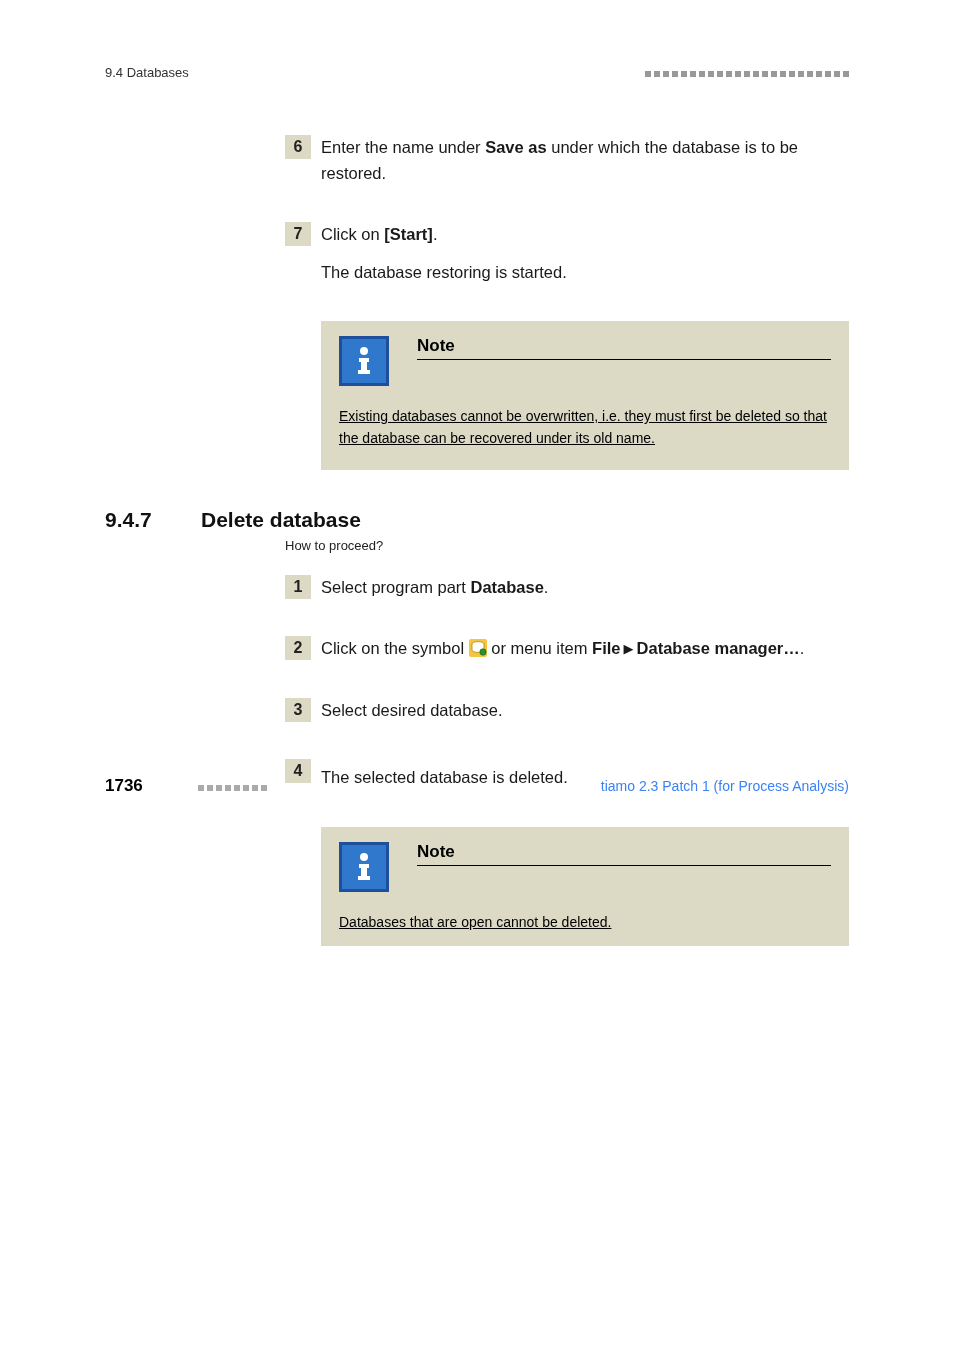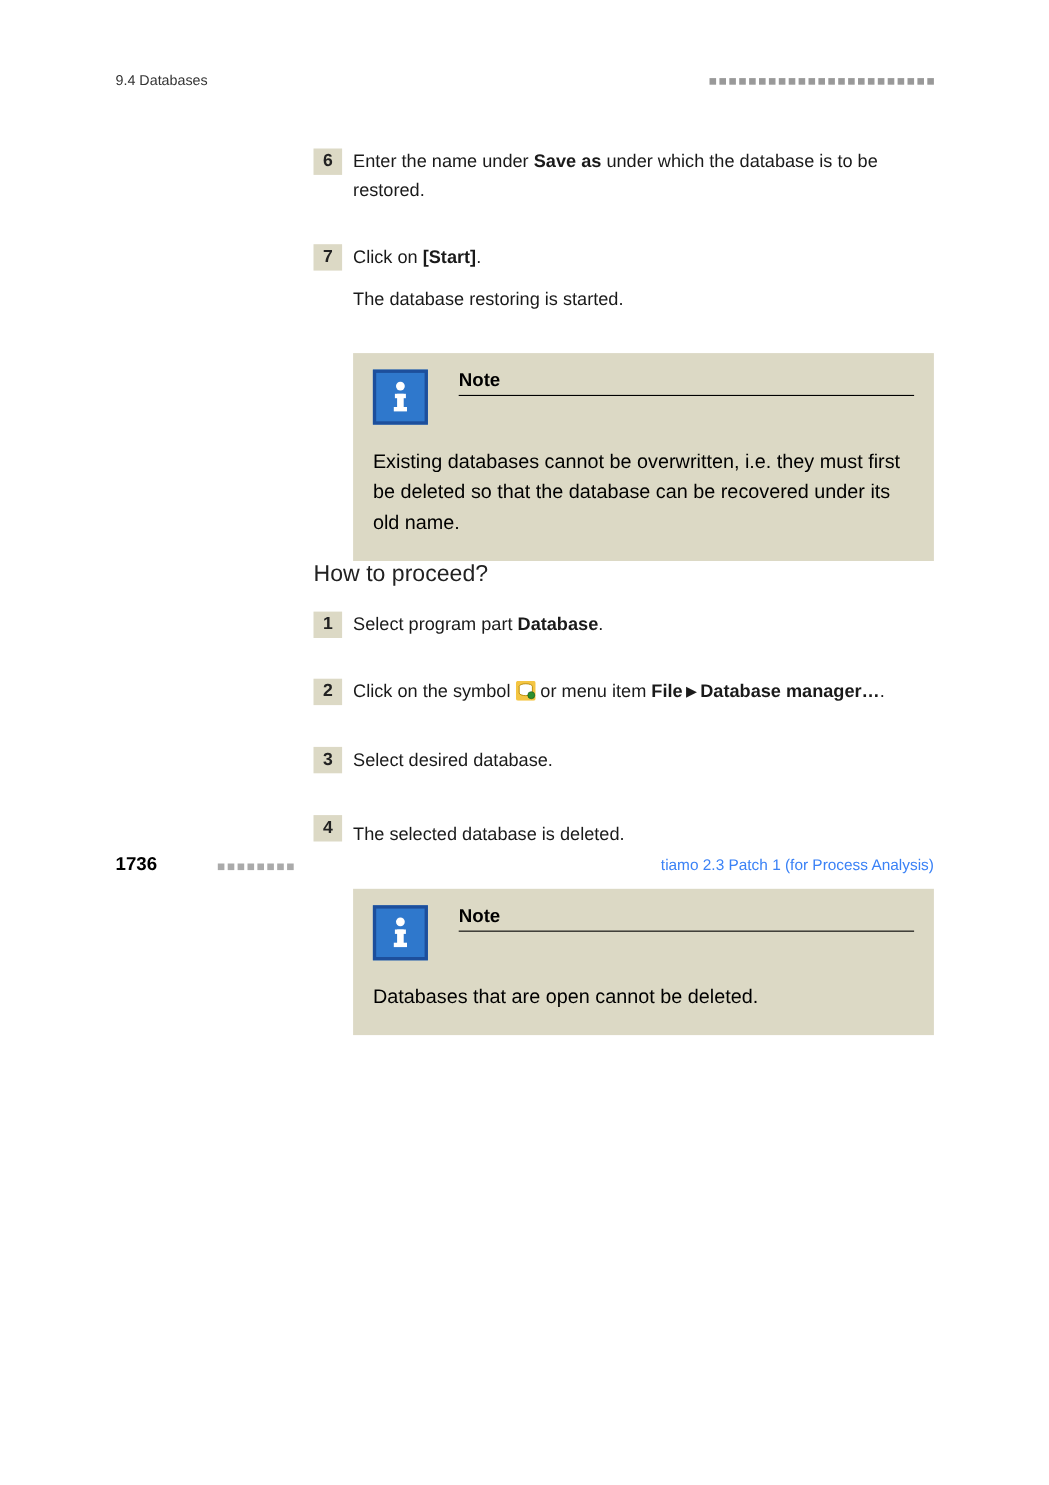--- a/index.html
+++ b/index.html
@@ -91,42 +91,43 @@
     margin-left: 28px;
   }
   .note-title {
     font-weight: bold;
     font-size: 17px;
     padding-bottom: 3px;
     border-bottom: 1px solid #000;
     margin-bottom: 16px;
   }
   .note-body {
-    font-size: 18px;
+    font-size: 14px;
     line-height: 1.55;
+    text-decoration: underline;
   }
   .section-row {
     display: flex;
     margin-top: 38px;
     margin-bottom: 6px;
   }
   .section-num {
     font-size: 21px;
     font-weight: bold;
     width: 96px;
     color: #111;
   }
   .section-title {
     font-size: 21px;
     font-weight: bold;
     color: #111;
   }
   .howto {
     margin-left: 180px;
-    font-size: 21px;
+    font-size: 13px;
     color: #222;
     margin-bottom: 22px;
   }
   .menu-arrow {
     font-size: 13px;
     vertical-align: 1px;
     margin: 0 3px;
   }
   .inline-icon {
     display: inline-block;
@@ -199,20 +200,24 @@
         </div>
         <div class="note-title-wrap">
           <div class="note-title">Note</div>
         </div>
       </div>
       <div class="note-body">Existing databases cannot be overwritten, i.e. they must first be deleted so that the database can be recovered under its old name.</div>
     </div>
 
   </div>
 
+  <div class="section-row">
+    <div class="section-num">9.4.7</div>
+    <div class="section-title">Delete database</div>
+  </div>
   <div class="howto">How to proceed?</div>
 
   <div class="content">
 
     <div class="step">
       <div class="step-num">1</div>
       <div class="step-body">
         <p>
           <span>Select program part </span><span class="bold">Database</span><span>.</span>
         </p>

